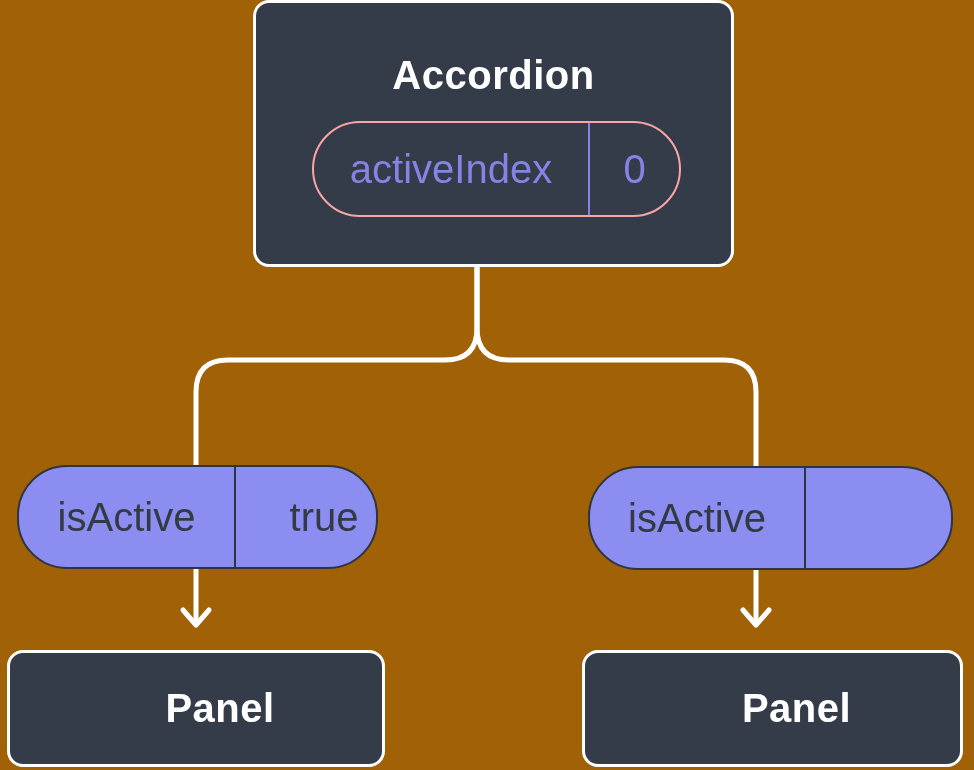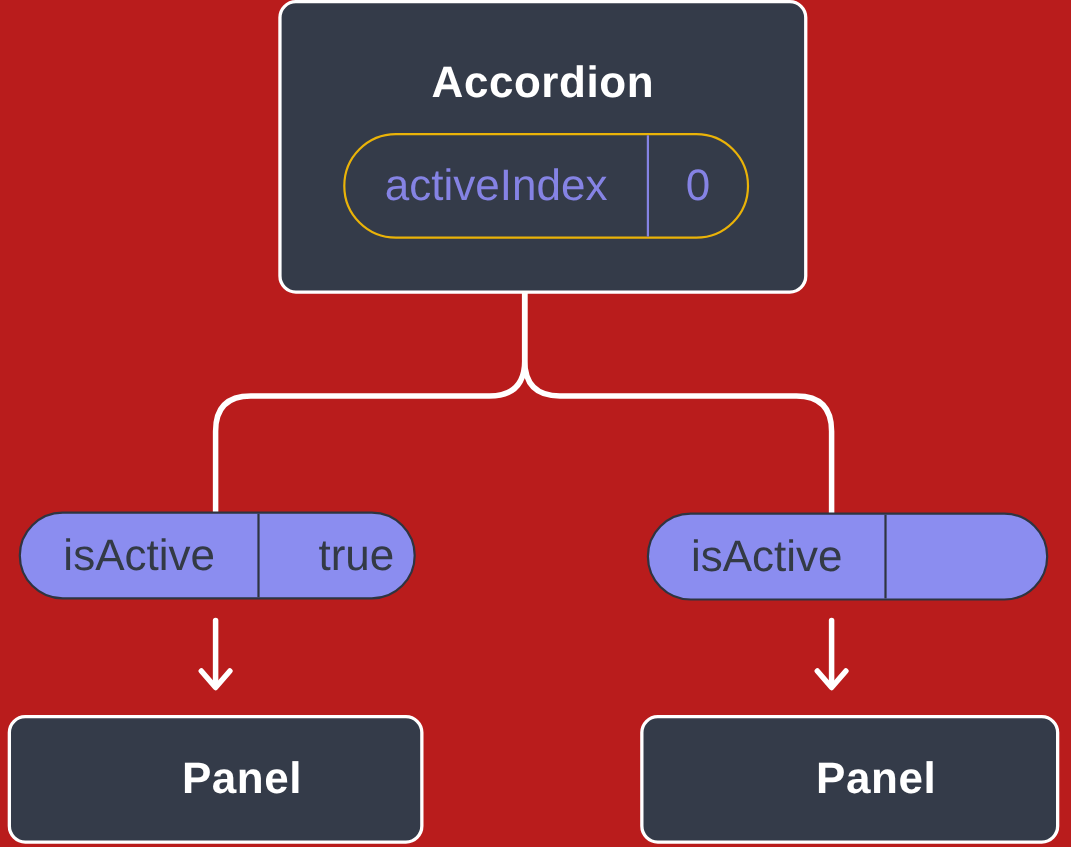--- a/index.html
+++ b/index.html
@@ -1,48 +1,48 @@
 <!DOCTYPE html>
 <html><head>
 <meta charset="utf-8">
 <style>
   html,body{margin:0;padding:0;background:#4c656d;}
   #canvas{
     position:relative;
     width:974px;height:770px;
-    background:#b91c1c;
+    background:#a16207;
     overflow:hidden;
     font-family:"Liberation Sans","DejaVu Sans",sans-serif;
   }
   #connector-svg{position:absolute;left:0;top:0;width:974px;height:770px;}
 
   
   .root-node{
     position:absolute;left:253px;top:0px;width:481px;height:267px;
     background:#343b49;border:3px solid #ffffff;border-radius:16px;
     box-sizing:border-box;
   }
   .root-title{
     position:absolute;top:50px;left:0;right:0;
     text-align:center;color:#ffffff;
     font-size:40px;font-weight:600;letter-spacing:0.5px;
   }
   .state-pill{
     position:absolute;left:56px;top:118px;width:369px;height:96px;
-    border:2px solid #eab308;border-radius:48px;
+    border:2px solid #fca5a5;border-radius:48px;
     box-sizing:border-box;display:flex;align-items:stretch;
     color:#8583e4;font-size:40px;font-weight:400;
   }
   .state-pill .cell{display:flex;align-items:center;justify-content:center;}
   .state-pill .cell.key{width:274px;border-right:2px solid #8583e4;}
   .state-pill .cell.val{flex:1;}
 
   
   .prop-pill{
-    position:absolute;height:80px;
+    position:absolute;height:104px;
     background:#8b8df0;border:2.5px solid #2e3440;border-radius:50px;
     box-sizing:border-box;display:flex;align-items:stretch;
     color:#333a45;font-size:40px;font-weight:500;
   }
   .prop-pill .cell{display:flex;align-items:center;justify-content:center;}
   .prop-pill .cell.key{border-right:2.5px solid #2e3440;}
   #prop-pill-left{left:17px;top:465px;width:361px;}
   #prop-pill-left .cell.key{width:215px;}
   #prop-pill-left .cell.val{flex:1;margin-left:36px;}
   #prop-pill-right{left:588px;top:466px;width:365px;}

